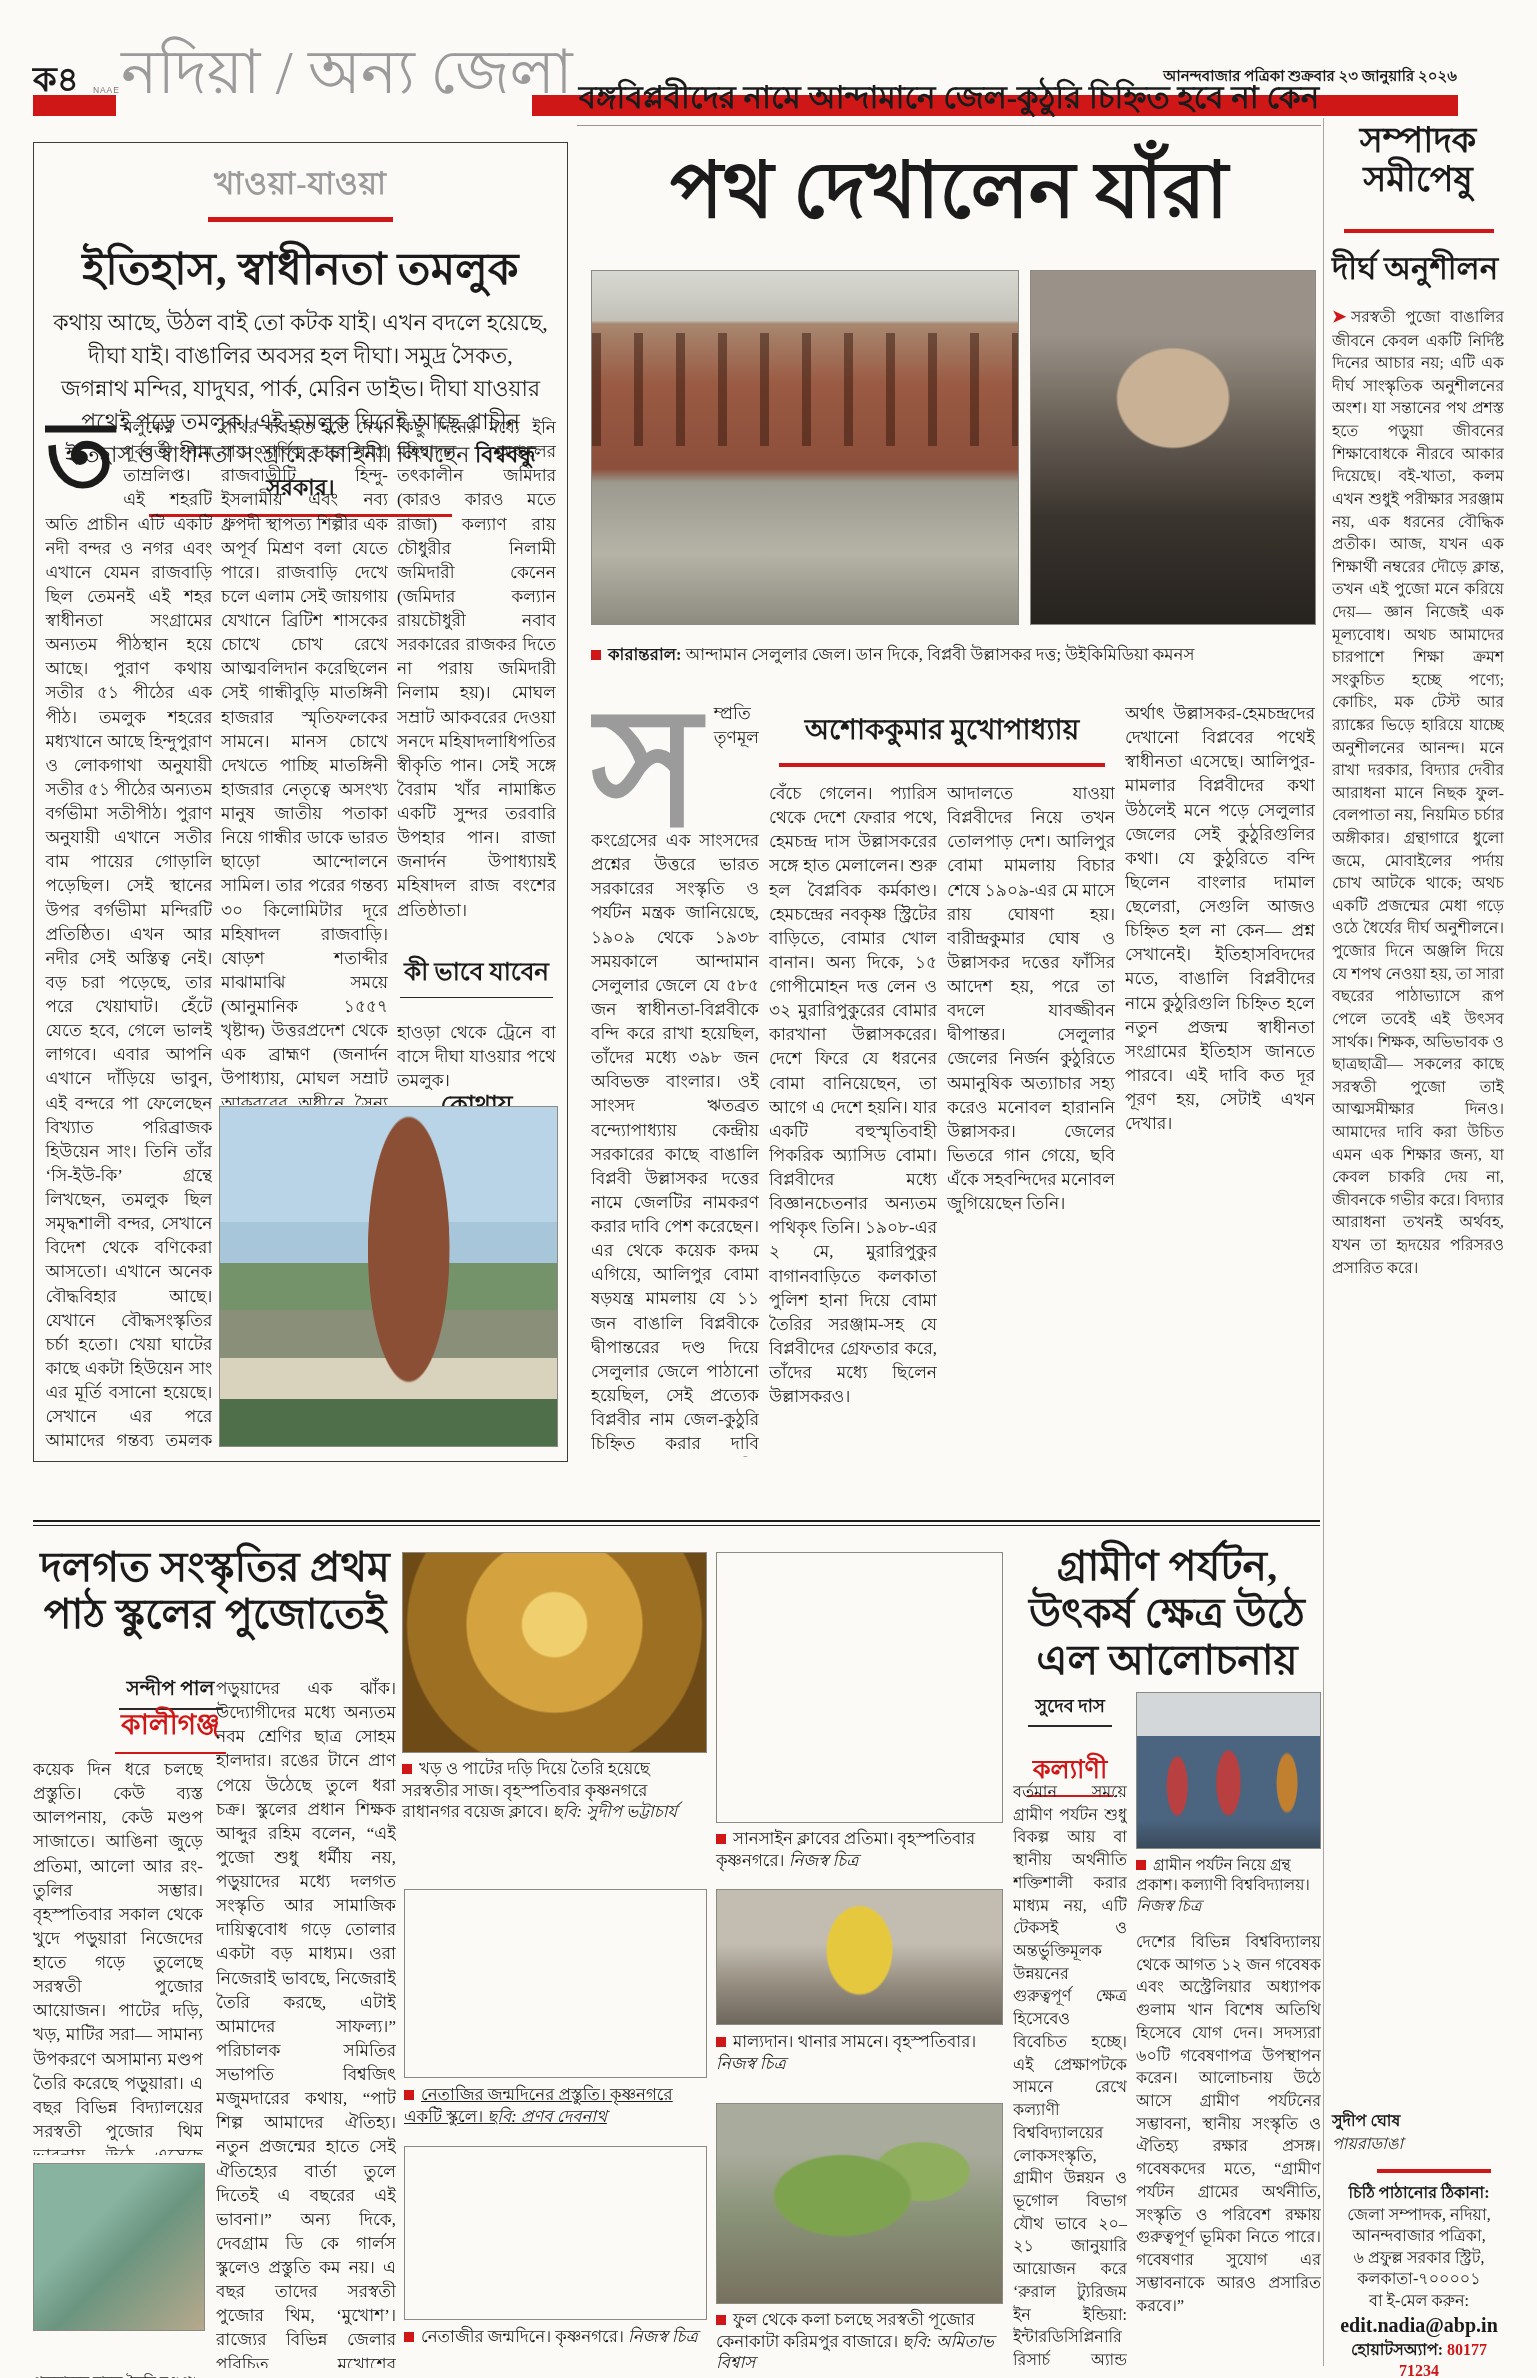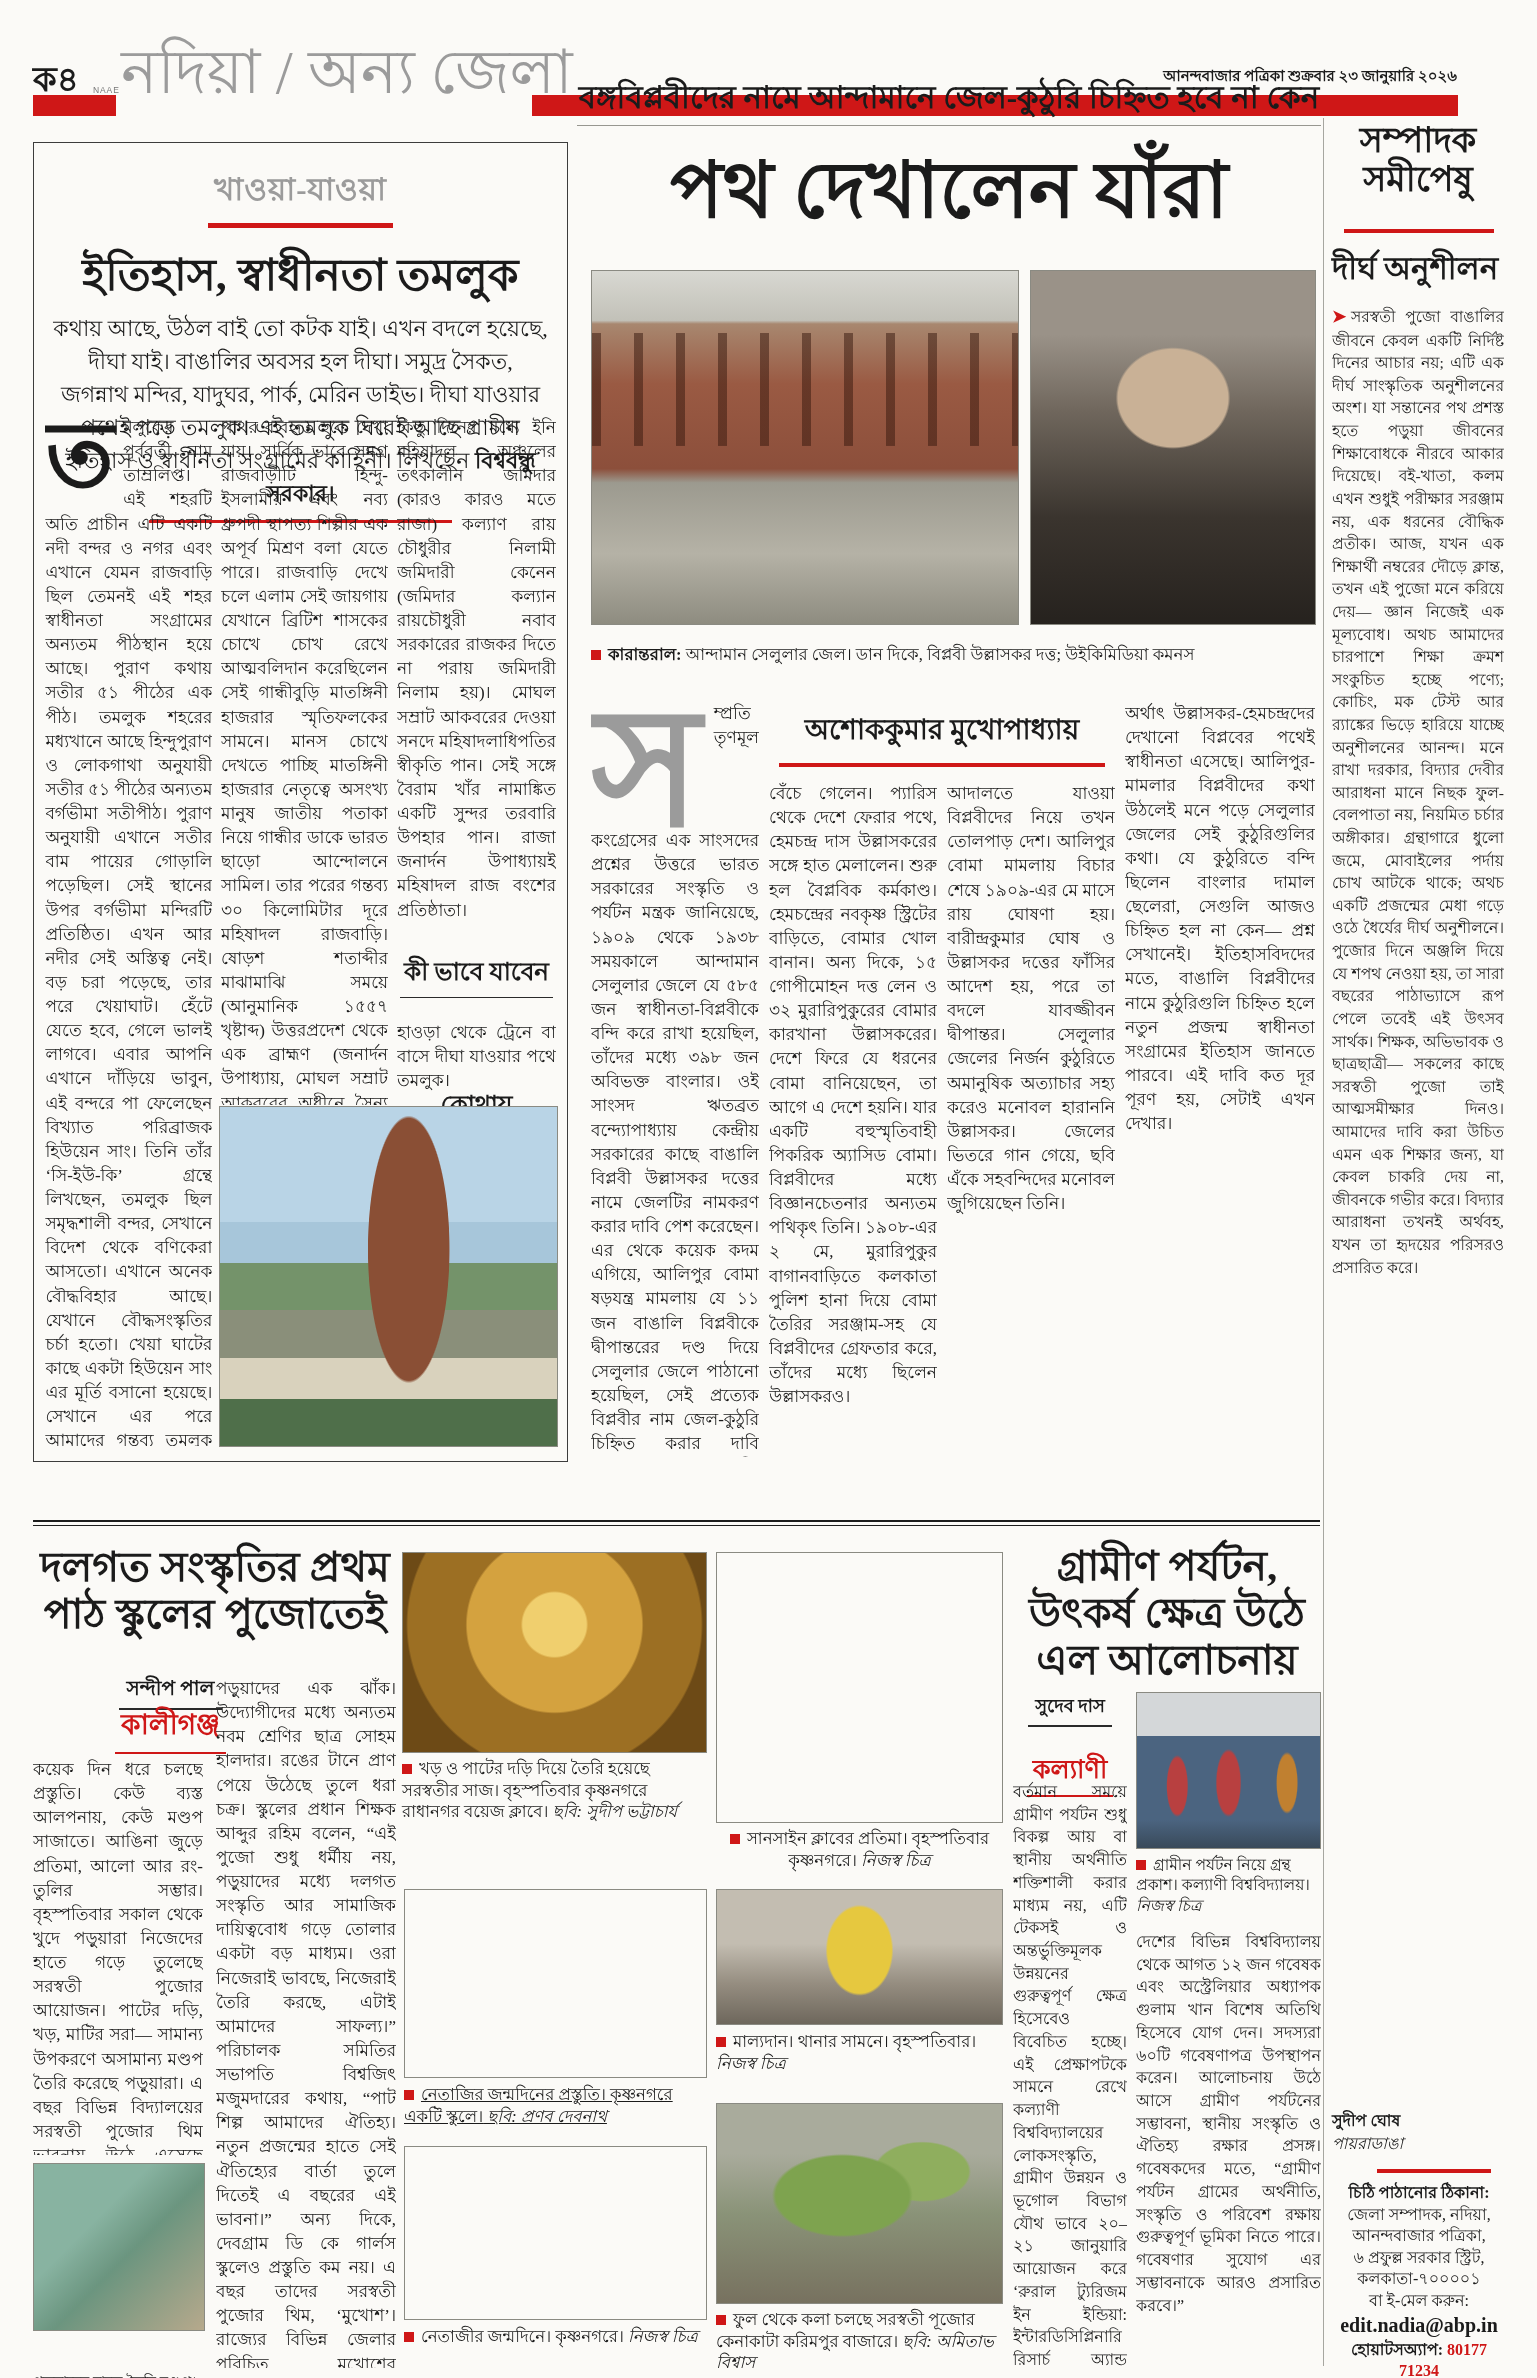--- a/index.html
+++ b/index.html
@@ -85,21 +85,21 @@
 <div id="page">
 
   <div class="abs" style="left:33px;top:53px;font-size:34px;font-weight:bold;">ক৪</div>
   <div class="abs" style="left:93px;top:85px;font-size:8.5px;letter-spacing:0.9px;color:#777;font-family:'Liberation Sans',sans-serif;">NAAE</div>
   <div class="abs rule-red" style="left:33px;top:95px;width:83px;height:21px;"></div>
   <div class="abs" style="left:121px;top:24.6px;font-size:61px;font-weight:normal;color:var(--gray);white-space:nowrap;">নদিয়া / অন্য জেলা</div>
   <div class="abs rule-red" style="left:532px;top:95px;width:926px;height:21px;"></div>
   <div class="abs" style="left:984px;top:64px;width:473px;text-align:right;font-size:15px;font-weight:bold;">আনন্দবাজার পত্রিকা শুক্রবার ২৩ জানুয়ারি ২০২৬</div>
 
   <div class="abs" style="left:33px;top:142px;width:535px;height:1320px;border:0.9px solid #3c3c3c;box-sizing:border-box;">
-    <div class="ctr kicker" style="margin-top:22px;">খাওয়া-যাওয়া</div>
+    <div class="ctr kicker" style="margin-top:16px;">খাওয়া-যাওয়া</div>
     <div class="rule-red" style="width:185px;height:5.7px;margin:5.7px auto 0;"></div>
     <div class="ctr headline-l" style="margin-top:23px;padding:0 9.5px;">ইতিহাস, স্বাধীনতা তমলুক</div>
     <div class="ctr standfirst" style="margin-top:11.4px;padding:0 19px;"><span>কথায় আছে, উঠল বাই তো কটক যাই। এখন বদলে হয়েছে, দীঘা যাই। বাঙালির অবসর হল দীঘা। সমুদ্র সৈকত, জগন্নাথ মন্দির, যাদুঘর, পার্ক, মেরিন ডাইভ। দীঘা যাওয়ার পথেই পড়ে তমলুক। এই তমলুক ঘিরেই আছে প্রাচীন ইতিহাস ও স্বাধীনতা সংগ্রামের কাহিনী। লিখছেন </span><b>বিশ্ববন্ধু সরকার।</b></div>
     <div class="rule-red" style="width:303px;height:3.8px;margin:9.5px auto 0;"></div>
 
     <div class="abs body-text just" style="left:11.4px;top:273px;width:167px;height:1030px;">
       <span class="dropcap">ত</span><span>মলুকের পূর্ববর্তী নাম তাম্রলিপ্ত। এই শহরটি অতি প্রাচীন এটি একটি নদী বন্দর ও নগর এবং এখানে যেমন রাজবাড়ি ছিল তেমনই এই শহর স্বাধীনতা সংগ্রামের অন্যতম পীঠস্থান হয়ে আছে। পুরাণ কথায় সতীর ৫১ পীঠের এক পীঠ। তমলুক শহরের মধ্যখানে আছে হিন্দুপুরাণ ও লোকগাথা অনুযায়ী সতীর ৫১ পীঠের অন্যতম বর্গভীমা সতীপীঠ। পুরাণ অনুযায়ী এখানে সতীর বাম পায়ের গোড়ালি পড়েছিল। সেই স্থানের উপর বর্গভীমা মন্দিরটি প্রতিষ্ঠিত। এখন আর নদীর সেই অস্তিত্ব নেই। বড় চরা পড়েছে, তার পরে খেয়াঘাট। হেঁটে যেতে হবে, গেলে ভালই লাগবে। এবার আপনি এখানে দাঁড়িয়ে ভাবুন, এই বন্দরে পা ফেলেছেন বিখ্যাত পরিব্রাজক হিউয়েন সাং। তিনি তাঁর ‘সি-ইউ-কি’ গ্রন্থে লিখছেন, তমলুক ছিল সমৃদ্ধশালী বন্দর, সেখানে বিদেশ থেকে বণিকেরা আসতো। এখানে অনেক বৌদ্ধবিহার আছে। যেখানে বৌদ্ধসংস্কৃতির চর্চা হতো। খেয়া ঘাটের কাছে একটা হিউয়েন সাং এর মূর্তি বসানো হয়েছে। সেখানে এর পরে আমাদের গন্তব্য তমলুক রাজবাড়ি। এই রাজবাড়ির ইতিহাস বহু পুরানো। অনেকে বলেন, প্রায় মহাভারত যুগের। রাজবাড়ির দেওয়ালে ছোট ইটের পাশাপাশি বড় পাথর ব্যবহৃত হতে দেখা যায়।</span>
     </div>
     <div class="abs body-text just" style="left:187px;top:273px;width:167px;height:689px;">পাথর ব্যবহৃত হতে দেখা যায়। সার্বিক ভাবে সমগ্র রাজবাড়ীটি হিন্দু-ইসলামীয় এবং নব্য ধ্রুপদী স্থাপত্য শিল্পীর এক অপূর্ব মিশ্রণ বলা যেতে পারে। রাজবাড়ি দেখে চলে এলাম সেই জায়গায় যেখানে ব্রিটিশ শাসকের চোখে চোখ রেখে আত্মবলিদান করেছিলেন সেই গান্ধীবুড়ি মাতঙ্গিনী হাজরার স্মৃতিফলকের সামনে। মানস চোখে দেখতে পাচ্ছি মাতঙ্গিনী হাজরার নেতৃত্বে অসংখ্য মানুষ জাতীয় পতাকা নিয়ে গান্ধীর ডাকে ভারত ছাড়ো আন্দোলনে সামিল। তার পরের গন্তব্য ৩০ কিলোমিটার দূরে মহিষাদল রাজবাড়ি। ষোড়শ শতাব্দীর মাঝামাঝি সময়ে (আনুমানিক ১৫৫৭ খৃষ্টাব্দ) উত্তরপ্রদেশ থেকে এক ব্রাহ্মণ (জনার্দন উপাধ্যায়, মোঘল সম্রাট আকবরের অধীনে সৈন্য বিভাগের উচ্চ কর্মচারী ছিলেন) ব্যবসা বাণিজ্য করতে নদীপথে মেদিনীপুর জেলার অন্তর্গত গঙ্গা নদীর তীরবর্তী অঞ্চল গেঁওখালীতে এসে উপস্থিত হন।</div>
     <div class="abs body-text just" style="left:363px;top:273px;width:159px;height:526px;">কিছু দিনের মধ্যে ইনি মহিষাদল অঞ্চলের তৎকালীন জমিদার (কারও কারও মতে রাজা) কল্যাণ রায় চৌধুরীর নিলামী জমিদারী কেনেন (জমিদার কল্যান রায়চৌধুরী নবাব সরকারের রাজকর দিতে না পরায় জমিদারী নিলাম হয়)। মোঘল সম্রাট আকবরের দেওয়া সনদে মহিষাদলাধিপতির স্বীকৃতি পান। সেই সঙ্গে বৈরাম খাঁর নামাঙ্কিত একটি সুন্দর তরবারি উপহার পান। রাজা জনার্দন উপাধ্যায়ই মহিষাদল রাজ বংশের প্রতিষ্ঠাতা।</div>
@@ -180,21 +180,21 @@
   <div class="abs cap" style="left:33px;top:2336px;width:172px;font-size:15px;margin-top:37px;">
     <span>পড়ুয়াদের হাতে তৈরি মণ্ডপ।</span><i> নিজস্ব চিত্র</i>
   </div>
 
   <div class="photo ph-gold" style="left:402px;top:1552px;width:305px;height:201px;"></div>
   <div class="abs cap" style="left:402px;top:1758px;width:305px;">
     <span class="sq"></span><span>খড় ও পাটের দড়ি দিয়ে তৈরি হয়েছে সরস্বতীর সাজ। বৃহস্পতিবার কৃষ্ণনগরে রাধানগর বয়েজ ক্লাবে।</span><i> ছবি: সুদীপ ভট্টাচার্য</i>
   </div>
 
   <div class="photo ph-swan" style="left:716px;top:1552px;width:287px;height:271px;"></div>
-  <div class="abs cap" style="left:716px;top:1828px;width:287px;text-align:center;">
+  <div class="abs cap" style="left:716px;top:1828px;width:287px;">
     <span class="sq"></span><span>সানসাইন ক্লাবের প্রতিমা। বৃহস্পতিবার কৃষ্ণনগরে।</span><i> নিজস্ব চিত্র</i>
   </div>
 
   <div class="photo ph-school" style="left:404px;top:1889px;width:303px;height:189px;"></div>
   <div class="abs cap" style="left:404px;top:2084px;width:303px;text-decoration:underline;">
     <span class="sq"></span><span>নেতাজির জন্মদিনের প্রস্তুতি। কৃষ্ণনগরে একটি স্কুলে।</span><i> ছবি: প্রণব দেবনাথ</i>
   </div>
 
   <div class="photo ph-garland" style="left:716px;top:1889px;width:287px;height:136px;"></div>
   <div class="abs cap" style="left:716px;top:2031px;width:287px;">

